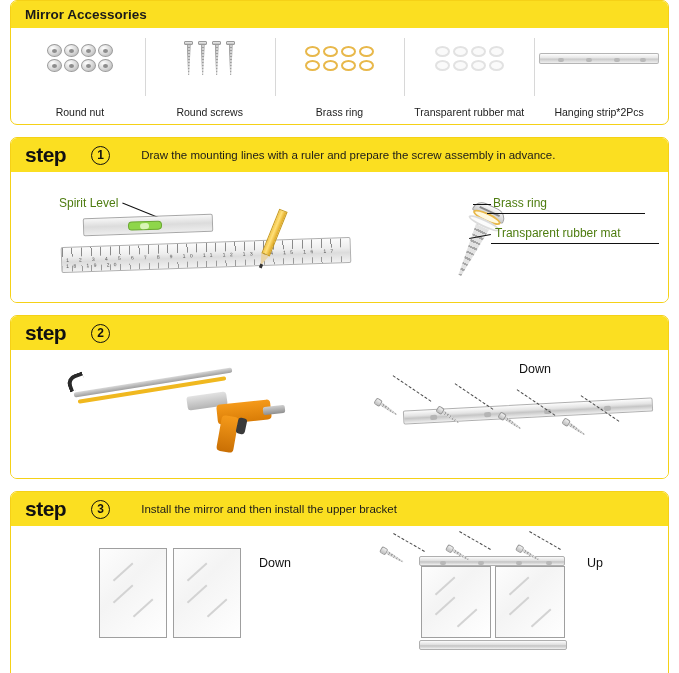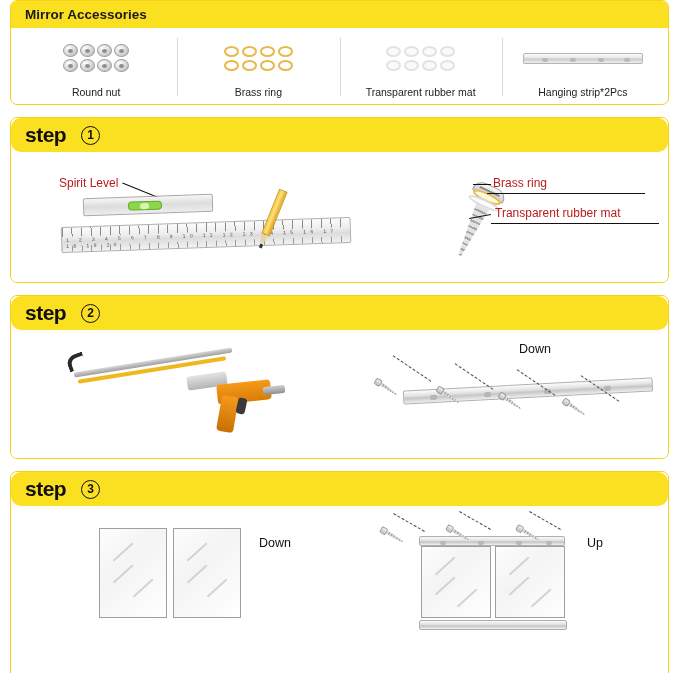--- a/index.html
+++ b/index.html
@@ -38,22 +38,21 @@
     font-weight: bold;
     color: #1a1a1a;
     display: flex;
     align-items: center;
   }
   .step-header {
     background: #fbdf21;
     padding: 5px 14px;
     display: flex;
     align-items: center;
-    gap: 15px;
-    border-radius: 10px;
+    gap: 25px;
   }
   .step-word {
     font-size: 21px;
     font-weight: bold;
     letter-spacing: -0.5px;
     color: #111;
   }
   .step-num {
     width: 19px; height: 19px;
     border: 1.4px solid #111;
@@ -76,20 +75,21 @@
     align-items: flex-start;
     padding: 8px 4px 6px 4px;
   }
   .acc-cell {
     flex: 1;
     display: flex;
     flex-direction: column;
     align-items: center;
     position: relative;
     padding: 0 4px;
+    gap: 20px;
   }
   .acc-cell + .acc-cell::before {
     content: "";
     position: absolute;
     left: 0; top: 2px;
     width: 1px; height: 58px;
     background: #d8d8d8;
   }
   .acc-art { height: 44px; display:flex; align-items:center; justify-content:center; }
   .acc-label {
@@ -173,21 +173,21 @@
     position: relative;
     transform: skewX(-1deg);
   }
   .strip .hole {
     position:absolute; top:3.5px; width:6px; height:4px;
     background:#b9b9b9; border-radius:2px;
   }
 
   
   .s1 { position: relative; height: 112px; }
-  .lbl { position:absolute; font-size:12px; color:#b91c1c; }
+  .lbl { position:absolute; font-size:12px; color:#4d7c0f; }
   .leader { position:absolute; background:#111; height:1px; }
 
   .ruler {
     position:absolute; left:40px; top:62px;
     width: 290px; height: 26px;
     background: linear-gradient(#fbfbfb 0%, #ededed 40%, #dcdcdc 60%, #f2f2f2 100%);
     border:1px solid #b0b0b0; border-radius:2px;
     transform: rotate(-2deg);
     overflow:hidden;
   }
@@ -321,20 +321,43 @@
               <div class="nut"></div>
             <div class="nut"></div>
               <div class="nut"></div>
               <div class="nut"></div>
               <div class="nut"></div>
           </div>
         </div>
         <div class="acc-label">Round nut</div>
       </div>
 
+      <div class="acc-cell">
+        <div class="acc-art">
+          <div class="screw-row">
+            <div class="screw">
+                <div class="head"></div>
+                <div class="shaft"></div>
+              </div>
+            <div class="screw">
+                <div class="head"></div>
+                <div class="shaft"></div>
+              </div>
+            <div class="screw">
+                <div class="head"></div>
+                <div class="shaft"></div>
+              </div>
+            <div class="screw">
+                <div class="head"></div>
+                <div class="shaft"></div>
+              </div>
+          </div>
+        </div>
+        <div class="acc-label">Round screws</div>
+      </div>
 
 
       <div class="acc-cell">
         <div class="acc-art">
           <div class="ring-grid">
             <div class="ring"></div>
               <div class="ring"></div>
               <div class="ring"></div>
               <div class="ring"></div>
             <div class="ring"></div>
@@ -376,20 +399,21 @@
         <div class="acc-label">Hanging strip*2Pcs</div>
       </div>
 
     </div>
   </div>
 
   <div class="panel">
     <div class="step-header">
       <span class="step-word">step</span>
       <span class="step-num">1</span>
+      <span class="step-desc">Draw the mounting lines with a ruler and prepare the screw assembly in advance.</span>
     </div>
     <div class="panel-body">
       <div class="s1">
 
         <div class="lbl" style="left:38px; top:16px;">Spirit Level</div>
         <div class="leader" style="left:100px; top:30px; width:40px; transform:rotate(22deg);"></div>
 
         <div class="level">
           <div class="vial"></div>
             <div class="bub"></div>
@@ -478,20 +502,21 @@
           </div>
 
       </div>
     </div>
   </div>
 
   <div class="panel">
     <div class="step-header">
       <span class="step-word">step</span>
       <span class="step-num">3</span>
+      <span class="step-desc">Install the mirror and then install the upper bracket</span>
     </div>
     <div class="panel-body">
       <div class="s3">
 
         <div class="mirror" style="left:78px; top:14px; width:68px; height:90px;">
           <div class="gl" style="left:10px; top:22px;"></div>
           <div class="gl" style="left:10px; top:44px;"></div>
           <div class="gl" style="left:30px; top:58px;"></div>
         </div>
         <div class="mirror" style="left:152px; top:14px; width:68px; height:90px;">

